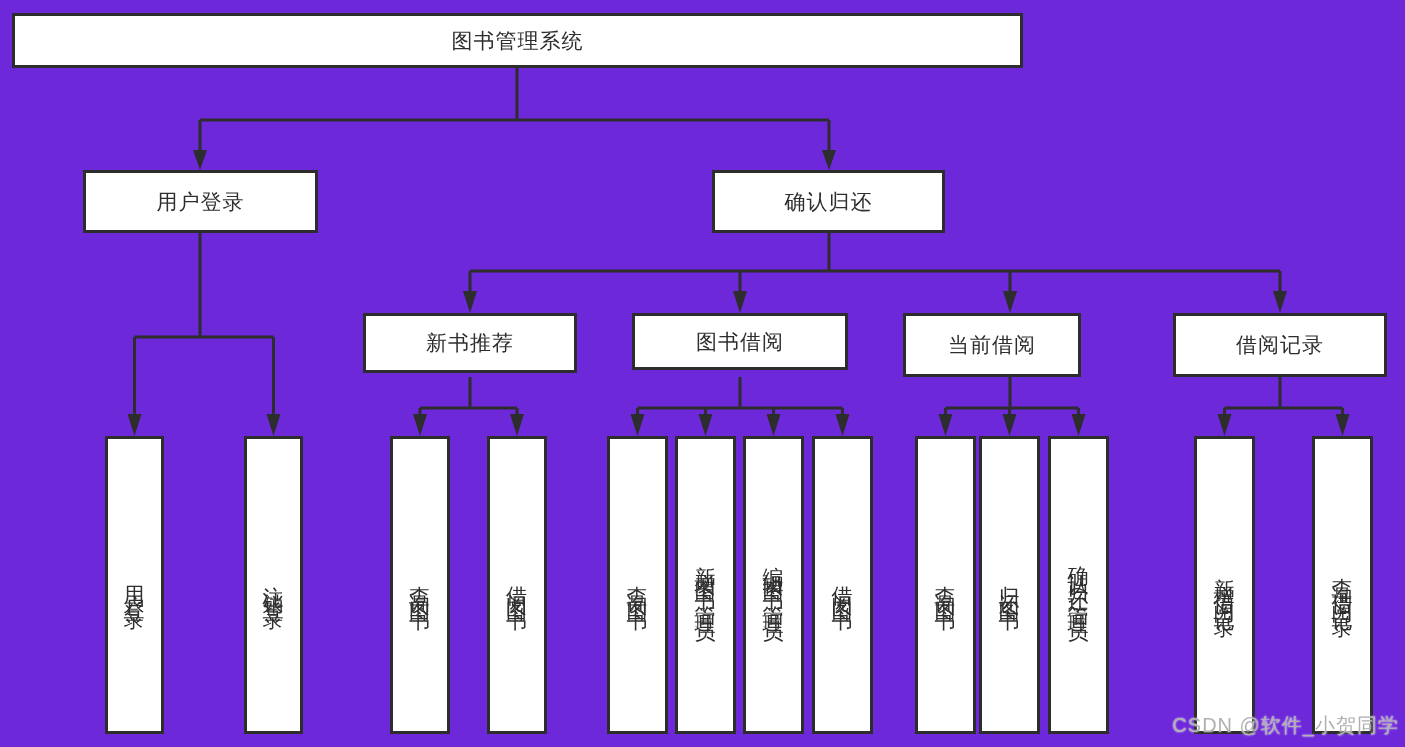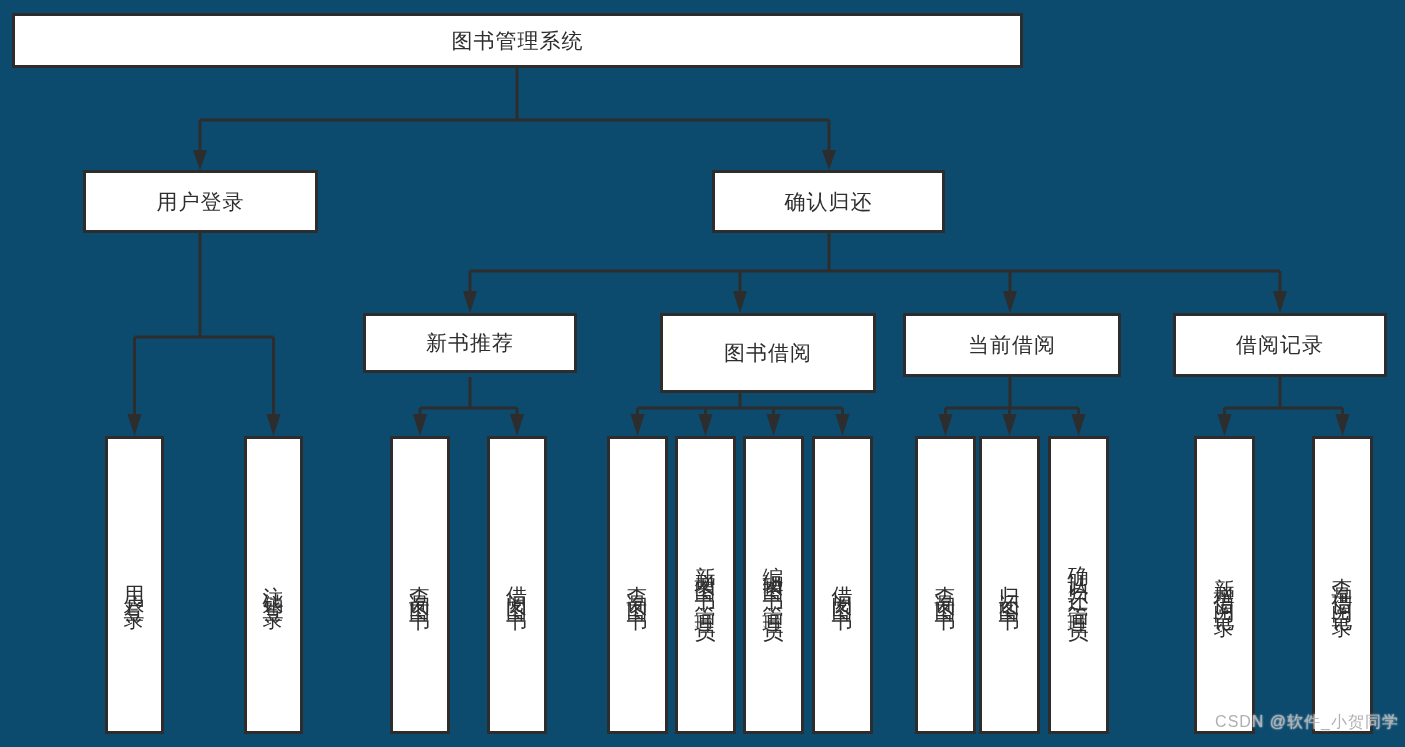--- a/index.html
+++ b/index.html
@@ -1,33 +1,33 @@
 <!DOCTYPE html>
 <html><head>
 <meta charset="utf-8">
 <style>
   html,body{margin:0;padding:0;background:#ffffff;}
   #stage{
-    position:relative;width:1405px;height:747px;background:#0c4a6e;overflow:hidden;
+    position:relative;width:1405px;height:747px;background:#6d28d9;overflow:hidden;
     font-family:"Liberation Sans","DejaVu Sans",sans-serif;color:#2e2e2e;
   }
   #wires{position:absolute;left:0;top:0;width:1405px;height:747px;}
   #wires path{stroke:#2d2d2d;stroke-width:3;fill:none;}
   #wires polygon{fill:#2d2d2d;stroke:none;}
   .box{
     position:absolute;box-sizing:border-box;border:3px solid #2d2d2d;background:#ffffff;
     display:flex;align-items:center;justify-content:center;
   }
   .hlabel{font-size:21px;letter-spacing:1px;color:#2e2e2e;white-space:nowrap;}
   .vlabel{
     writing-mode:vertical-lr;font-size:21px;line-height:1;letter-spacing:8px;
     color:#2e2e2e;white-space:nowrap;
   }
   .watermark{
-    position:absolute;right:6px;top:712px;font-size:16px;letter-spacing:1px;
+    position:absolute;right:6px;top:712px;font-size:20px;letter-spacing:1px;
     color:#b0b0b0;text-shadow:0 0 2px #ffffff;white-space:nowrap;
   }
 </style>
 </head>
 <body>
 
 <div id="stage">
 
   <svg id="wires" viewBox="0 0 1405 747" xmlns="http://www.w3.org/2000/svg">
     <g>
@@ -79,24 +79,24 @@
   <div class="box" style="left:83px;top:170px;width:235px;height:63px">
     <span class="hlabel">用户登录</span>
   </div>
   <div class="box" style="left:712px;top:170px;width:233px;height:63px">
     <span class="hlabel">确认归还</span>
   </div>
 
   <div class="box" style="left:363px;top:313px;width:214px;height:60px">
     <span class="hlabel">新书推荐</span>
   </div>
-  <div class="box" style="left:660px;top:313px;width:216px;height:80px">
+  <div class="box" style="left:632px;top:313px;width:216px;height:57px">
     <span class="hlabel">图书借阅</span>
   </div>
-  <div class="box" style="left:903px;top:313px;width:218px;height:64px">
+  <div class="box" style="left:903px;top:313px;width:178px;height:64px">
     <span class="hlabel">当前借阅</span>
   </div>
   <div class="box" style="left:1173px;top:313px;width:214px;height:64px">
     <span class="hlabel">借阅记录</span>
   </div>
 
   <div class="box" style="left:105px;top:436px;width:59px;height:298px">
     <span class="vlabel">用户登录</span>
   </div>
   <div class="box" style="left:244px;top:436px;width:59px;height:298px">

